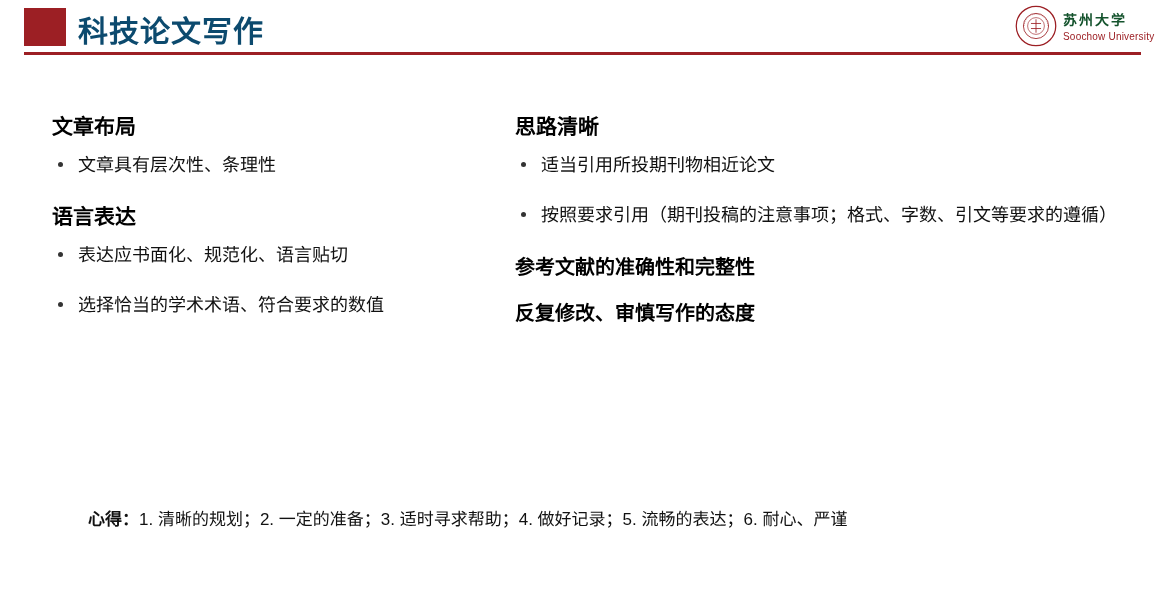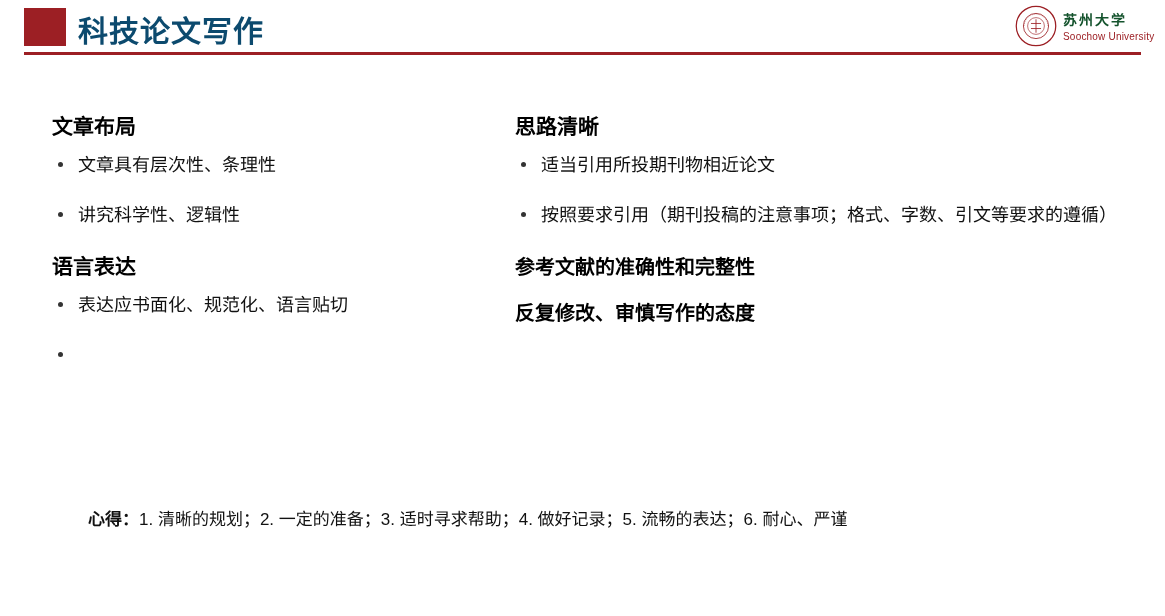--- a/index.html
+++ b/index.html
@@ -188,27 +188,26 @@
     <path d="M22 50 a28 28 0 0 1 56 0" fill="none" stroke="#9c1f24" stroke-width="1" stroke-dasharray="2 3"></path>
   </svg>
   <div class="logo-text-cn">苏州大学</div>
   <div class="logo-text-en">Soochow University</div>
 </div>
 
 <div class="col-left">
   <h2 class="sec-title indent">文章布局</h2>
   <ul class="bullets left-bullets-1">
     <li><span class="dot"></span><span>文章具有层次性、条理性</span></li>
-    <li><span class="dot"></span><span>讲究科学性、逻辑性</span></li>
   </ul>
 
   <h2 class="sec-title">语言表达</h2>
   <ul class="bullets left-bullets-2">
     <li><span class="dot"></span><span>表达应书面化、规范化、语言贴切</span></li>
-    <li><span class="dot"></span></li>
+    <li><span class="dot"></span><span>选择恰当的学术术语、符合要求的数值</span></li>
   </ul>
 </div>
 
 <div class="col-right">
   <h2 class="sec-title">思路清晰</h2>
   <ul class="bullets right-bullets">
     <li><span class="dot"></span><span>适当引用所投期刊物相近论文</span></li>
     <li><span class="dot"></span><span>按照要求引用（期刊投稿的注意事项；格式、字数、引文等要求的遵循）</span></li>
   </ul>
   <p class="plain-bold">参考文献的准确性和完整性</p>

